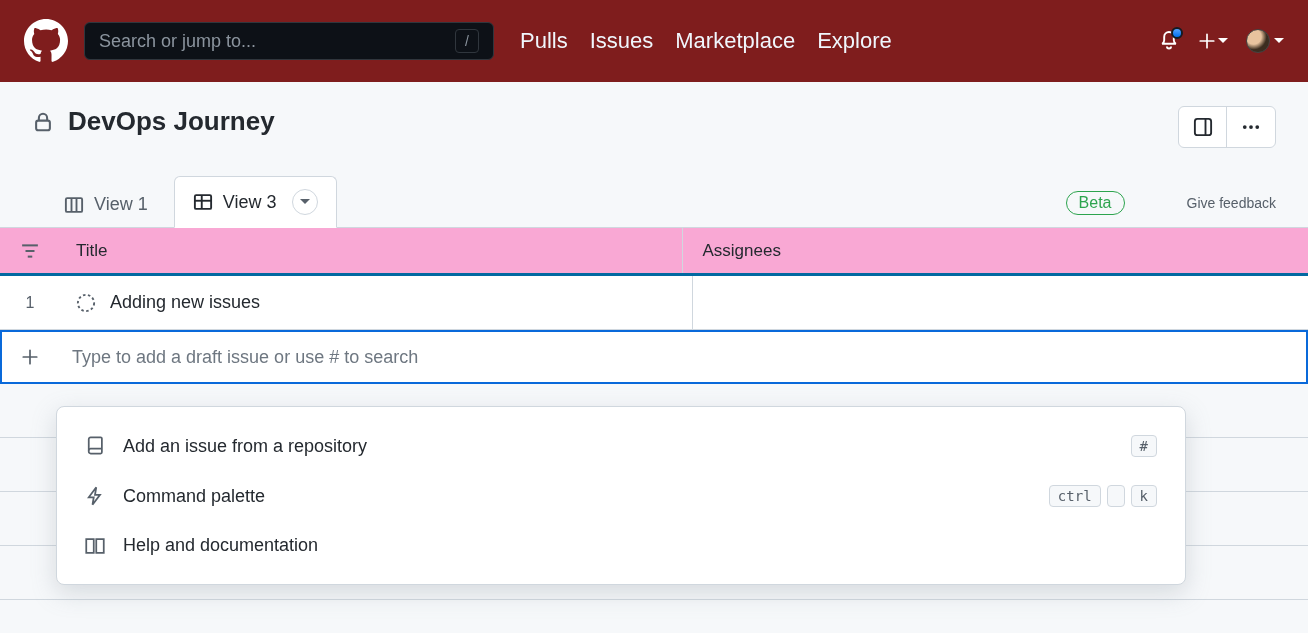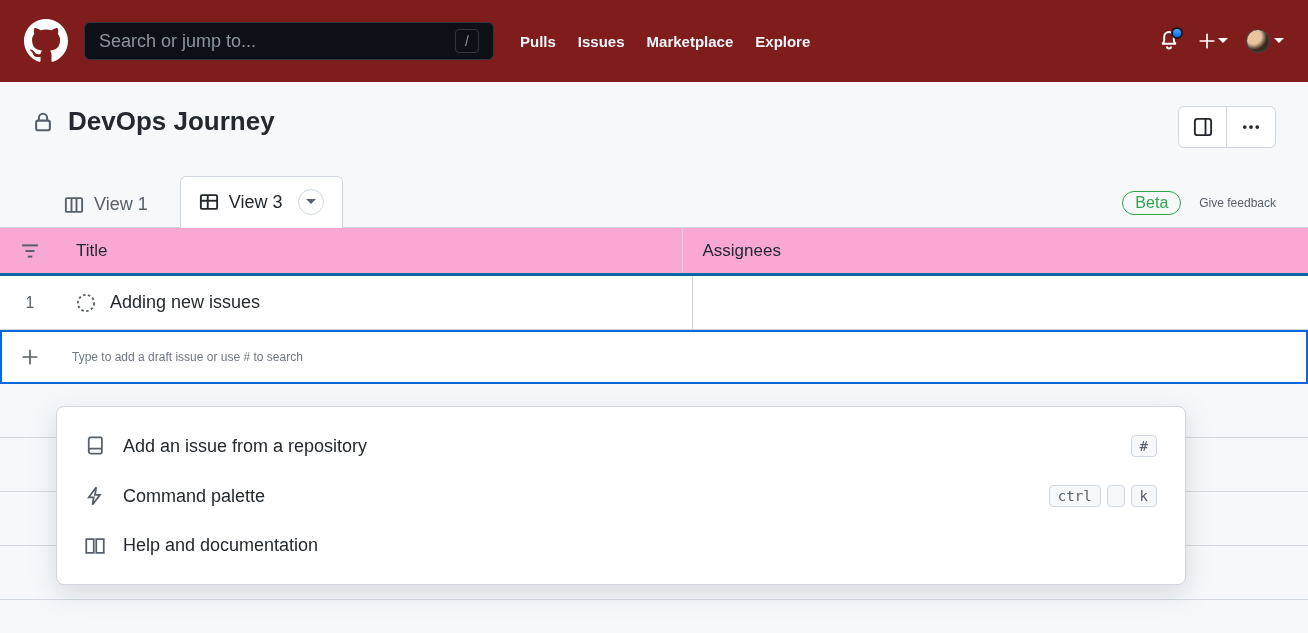--- a/index.html
+++ b/index.html
@@ -46,21 +46,21 @@
   .slash-key {
     border: 1px solid #30363d;
     color: #8b949e;
     width: 24px; height: 24px;
     display:flex; align-items:center; justify-content:center;
     border-radius: 4px;
     font-size: 14px;
   }
   .nav-links { display:flex; gap:22px; margin-left:10px; }
   .nav-links a {
-    color: #f0f6fc; text-decoration:none; font-weight:700; font-size:15px;
+    color: #f0f6fc; text-decoration:none; font-weight:400; font-size:22px;
   }
   .nav-right { margin-left:auto; display:flex; align-items:center; gap:18px; }
   .nav-right .icon { color:#f0f6fc; position:relative; display:flex; align-items:center; }
   .notif-dot {
     position:absolute; top:-3px; right:-3px;
     width:12px; height:12px; border-radius:50%;
     background: linear-gradient(#54a3ff,#006eed);
     border: 2px solid #161b22;
   }
   .plus-caret { display:flex; align-items:center; gap:2px; }
@@ -87,21 +87,21 @@
     width:48px; height:40px; display:flex; align-items:center; justify-content:center;
     border-right:1px solid #d0d7de;
   }
   .header-actions .btn:last-child { border-right:none; }
 
   
   .tabs-row {
     display:flex; align-items:flex-end;
     padding: 28px 32px 0 46px;
     border-bottom: 1px solid #d0d7de;
-    gap: 14px;
+    gap: 8px;
   }
   .tab {
     display:flex; align-items:center; gap:10px;
     padding: 12px 18px;
     color:#57606a; font-size:18px;
     cursor:pointer;
   }
   .tab.active {
     background:#fff;
     border:1px solid #d0d7de;
@@ -117,21 +117,21 @@
   }
   .new-view { color:#57606a; }
   .tabs-right {
     margin-left:auto; display:flex; align-items:center; gap:18px;
     padding-bottom:12px;
   }
   .beta-badge {
     border:1px solid #2da44e; color:#2da44e;
     border-radius:14px; padding:2px 12px; font-size:16px; font-weight:500;
   }
-  .feedback { color:#57606a; font-size:12px; }
+  .feedback { color:#57606a; font-size:14px;margin-left:44px; }
 
   
   .table-head {
     display:flex; background:#f9a8d4;
     border-bottom:3px solid #0369a1;
     height:48px;
   }
   .col-filter {
     width:60px; display:flex; align-items:center; justify-content:center;
     color:#57606a;
@@ -170,21 +170,21 @@
     display:flex; background:#fff;
     border:2px solid #0969da;
     height:54px;
   }
   .add-row .plus {
     width:56px; display:flex; align-items:center; justify-content:center;
     color:#57606a; border-right:0;
   }
   .add-row input {
     flex:1; border:none; outline:none;
-    font-size:12px; padding-left:14px;
+    font-size:18px; padding-left:14px;
     color:#b91c1c;
   }
   .add-row input::placeholder { color:#6e7781; }
 
   
   .dropdown {
     position:absolute;
     left:56px; top:406px;
     width: 1130px;
     background:#fff;

